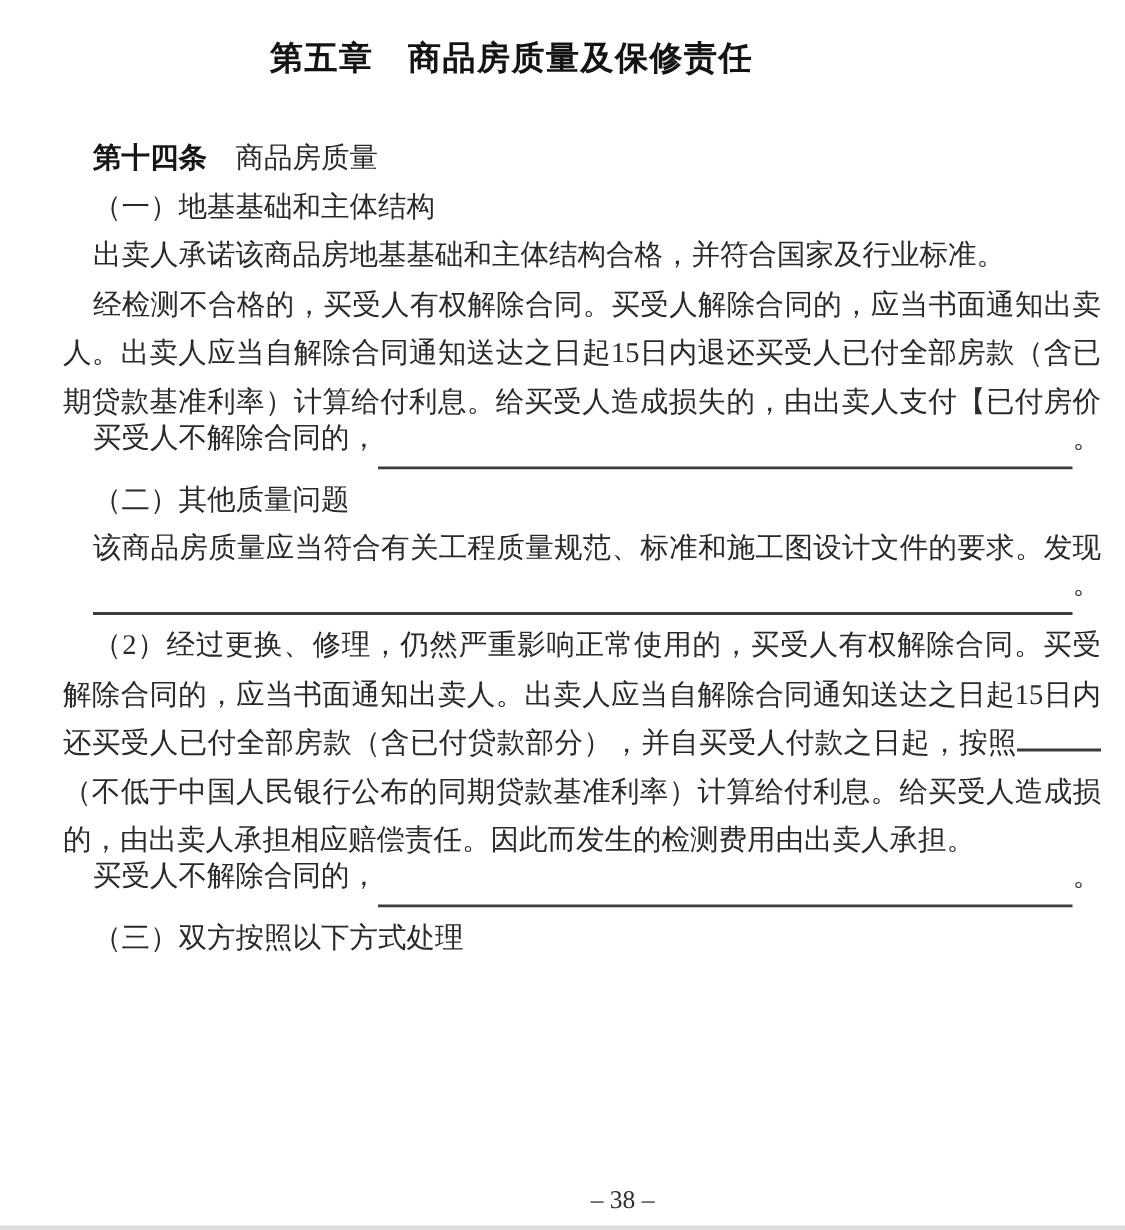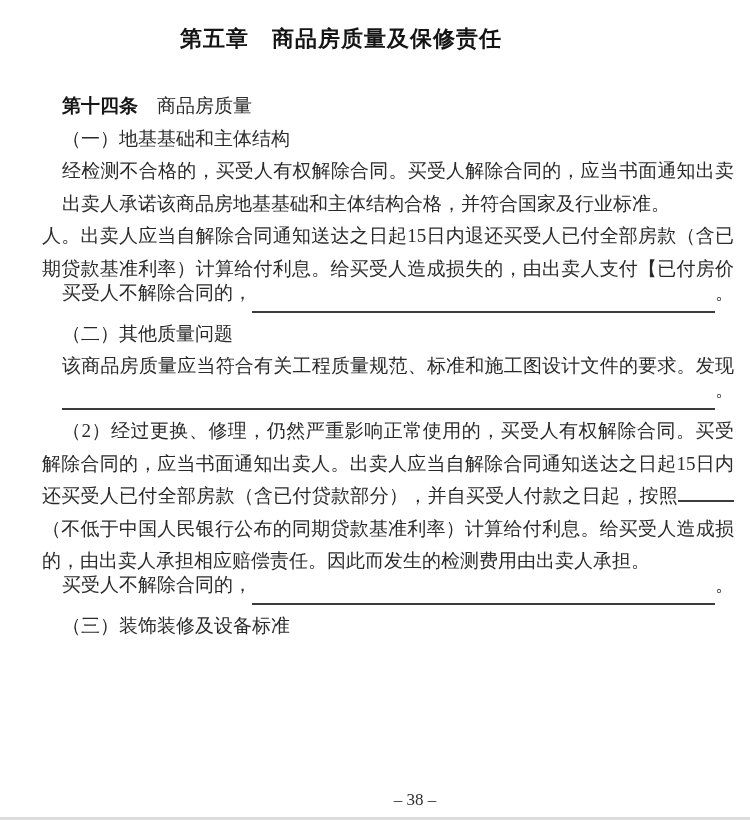--- a/index.html
+++ b/index.html
@@ -73,22 +73,22 @@
 </style>
 </head>
 <body>
 
 <div class="chapter-title">第五章　商品房质量及保修责任</div>
 
 <div class="doc">
   <div>
       <div class="line indent"><span class="hei">第十四条</span><span>　商品房质量</span></div>
       <div class="line indent"><span>（一）地基基础和主体结构</span></div>
+      <div class="line indent"><span>出卖人承诺该商品房地基基础和主体结构合格，并符合国家及行业标准。</span></div>
       <div class="line indent just"><span>经检测不合格的，买受人有权解除合同。买受人解除合同的，应当书面通知出卖</span></div>
-      <div class="line indent"><span>出卖人承诺该商品房地基基础和主体结构合格，并符合国家及行业标准。</span></div>
       <div class="line just"><span>人。出卖人应当自解除合同通知送达之日起15日内退还买受人已付全部房款（含已付</span></div>
       <div class="line just"><span>期贷款基准利率）计算给付利息。给买受人造成损失的，由出卖人支付【已付房价款</span></div>
       <div class="line indent flexline">
         <span>买受人不解除合同的，</span>
         <span class="blank fill"></span>
         <span>。</span>
       </div>
       <div class="line indent"><span>（二）其他质量问题</span></div>
       <div class="line indent just"><span>该商品房质量应当符合有关工程质量规范、标准和施工图设计文件的要求。发现</span></div>
       <div class="line indent flexline">
@@ -98,19 +98,19 @@
       <div class="line indent just"><span>（2）经过更换、修理，仍然严重影响正常使用的，买受人有权解除合同。买受人</span></div>
       <div class="line just"><span>解除合同的，应当书面通知出卖人。出卖人应当自解除合同通知送达之日起15日内退</span></div>
       <div class="line just"><span>还买受人已付全部房款（含已付贷款部分），并自买受人付款之日起，按照</span><span class="blank" style="width: 56px;"></span><span>%</span></div>
       <div class="line just"><span>（不低于中国人民银行公布的同期贷款基准利率）计算给付利息。给买受人造成损失</span></div>
       <div class="line"><span>的，由出卖人承担相应赔偿责任。因此而发生的检测费用由出卖人承担。</span></div>
       <div class="line indent flexline">
         <span>买受人不解除合同的，</span>
         <span class="blank fill"></span>
         <span>。</span>
       </div>
-      <div class="line indent"><span>（三）装饰装修及设备标准</span></div>
+      <div class="line indent"><span>（三）双方按照以下方式处理</span></div>
     </div>
 </div>
 
 <div class="page-number">– 38 –</div>
 
 <div class="bottom-strip"></div>
 
 </body></html>

